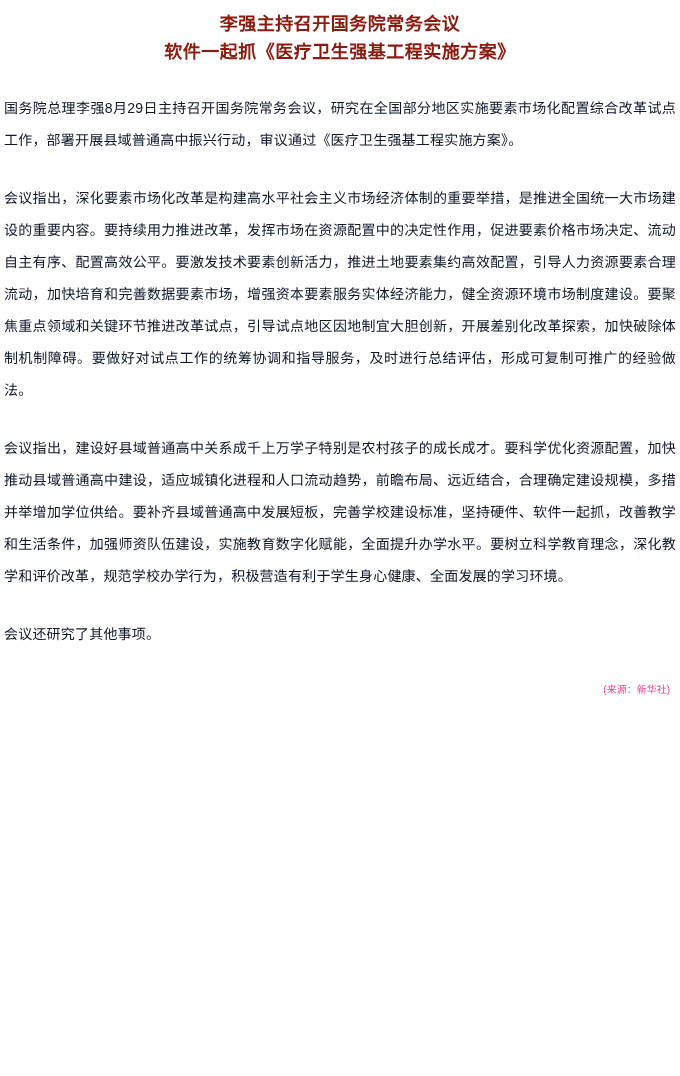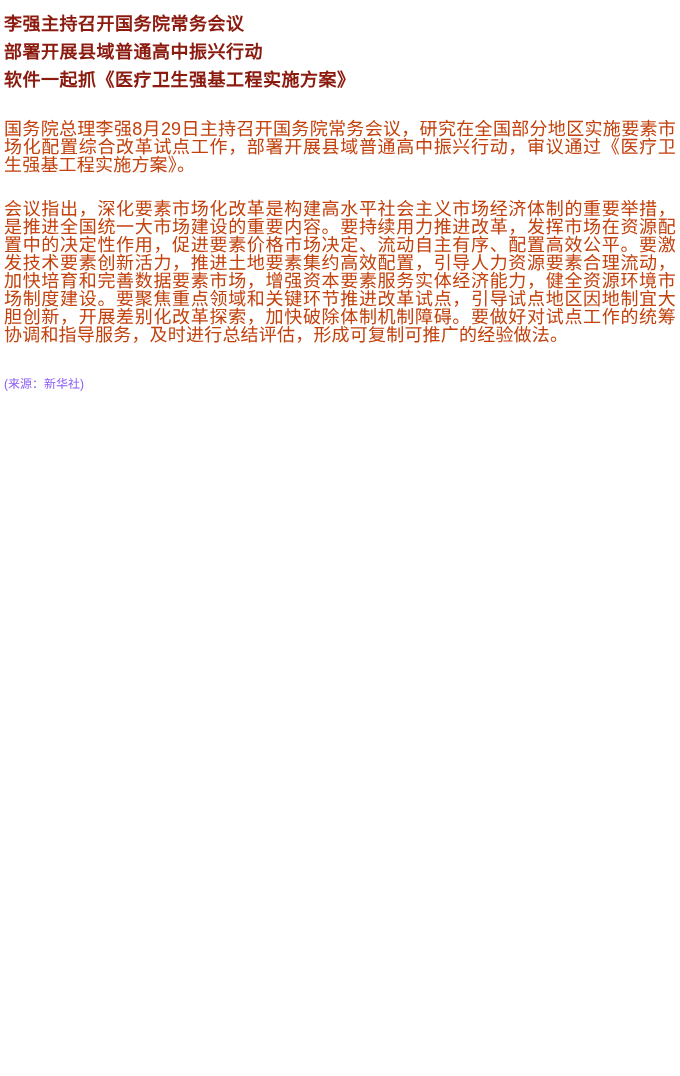--- a/index.html
+++ b/index.html
@@ -20,49 +20,50 @@
   }
   .headline-block {
     margin: 0 0 26px 0;
   }
   .headline-line {
     color: #8b1a0f;
     font-size: 18px;
     font-weight: bold;
     line-height: 28px;
     letter-spacing: 0.5px;
-    text-align: left;
+    text-align: center;
   }
   .body-paragraph {
-    color: #c2410c;
-    font-size: 18px;
-    line-height: 18px;
+    color: #0f172a;
+    font-size: 14px;
+    line-height: 32px;
     letter-spacing: 0.2px;
     text-align: justify;
     text-justify: inter-ideograph;
     margin: 0 0 26px 0;
   }
   .source-line {
-    color: #8b5cf6;
-    font-size: 12px;
+    color: #ec4899;
+    font-size: 10px;
     line-height: 24px;
-    text-align: left;
+    text-align: right;
     margin-top: 28px;
     padding-right: 6px;
   }
 </style>
 </head>
 <body>
 
 <div class="page">
 
   <div class="headline-block">
     <div class="headline-line">李强主持召开国务院常务会议</div>
-    <div class="headline-line">部署开展县域普通高中振兴行动</div>
     <div class="headline-line">软件一起抓《医疗卫生强基工程实施方案》</div>
   </div>
 
   <p class="body-paragraph">国务院总理李强8月29日主持召开国务院常务会议，研究在全国部分地区实施要素市场化配置综合改革试点工作，部署开展县域普通高中振兴行动，审议通过《医疗卫生强基工程实施方案》。</p>
   <p class="body-paragraph">会议指出，深化要素市场化改革是构建高水平社会主义市场经济体制的重要举措，是推进全国统一大市场建设的重要内容。要持续用力推进改革，发挥市场在资源配置中的决定性作用，促进要素价格市场决定、流动自主有序、配置高效公平。要激发技术要素创新活力，推进土地要素集约高效配置，引导人力资源要素合理流动，加快培育和完善数据要素市场，增强资本要素服务实体经济能力，健全资源环境市场制度建设。要聚焦重点领域和关键环节推进改革试点，引导试点地区因地制宜大胆创新，开展差别化改革探索，加快破除体制机制障碍。要做好对试点工作的统筹协调和指导服务，及时进行总结评估，形成可复制可推广的经验做法。</p>
+  <p class="body-paragraph">会议指出，建设好县域普通高中关系成千上万学子特别是农村孩子的成长成才。要科学优化资源配置，加快推动县域普通高中建设，适应城镇化进程和人口流动趋势，前瞻布局、远近结合，合理确定建设规模，多措并举增加学位供给。要补齐县域普通高中发展短板，完善学校建设标准，坚持硬件、软件一起抓，改善教学和生活条件，加强师资队伍建设，实施教育数字化赋能，全面提升办学水平。要树立科学教育理念，深化教学和评价改革，规范学校办学行为，积极营造有利于学生身心健康、全面发展的学习环境。</p>
+  <p class="body-paragraph">会议还研究了其他事项。</p>
 
   <div class="source-line">(来源：新华社)</div>
 
 </div>
 
 </body></html>

